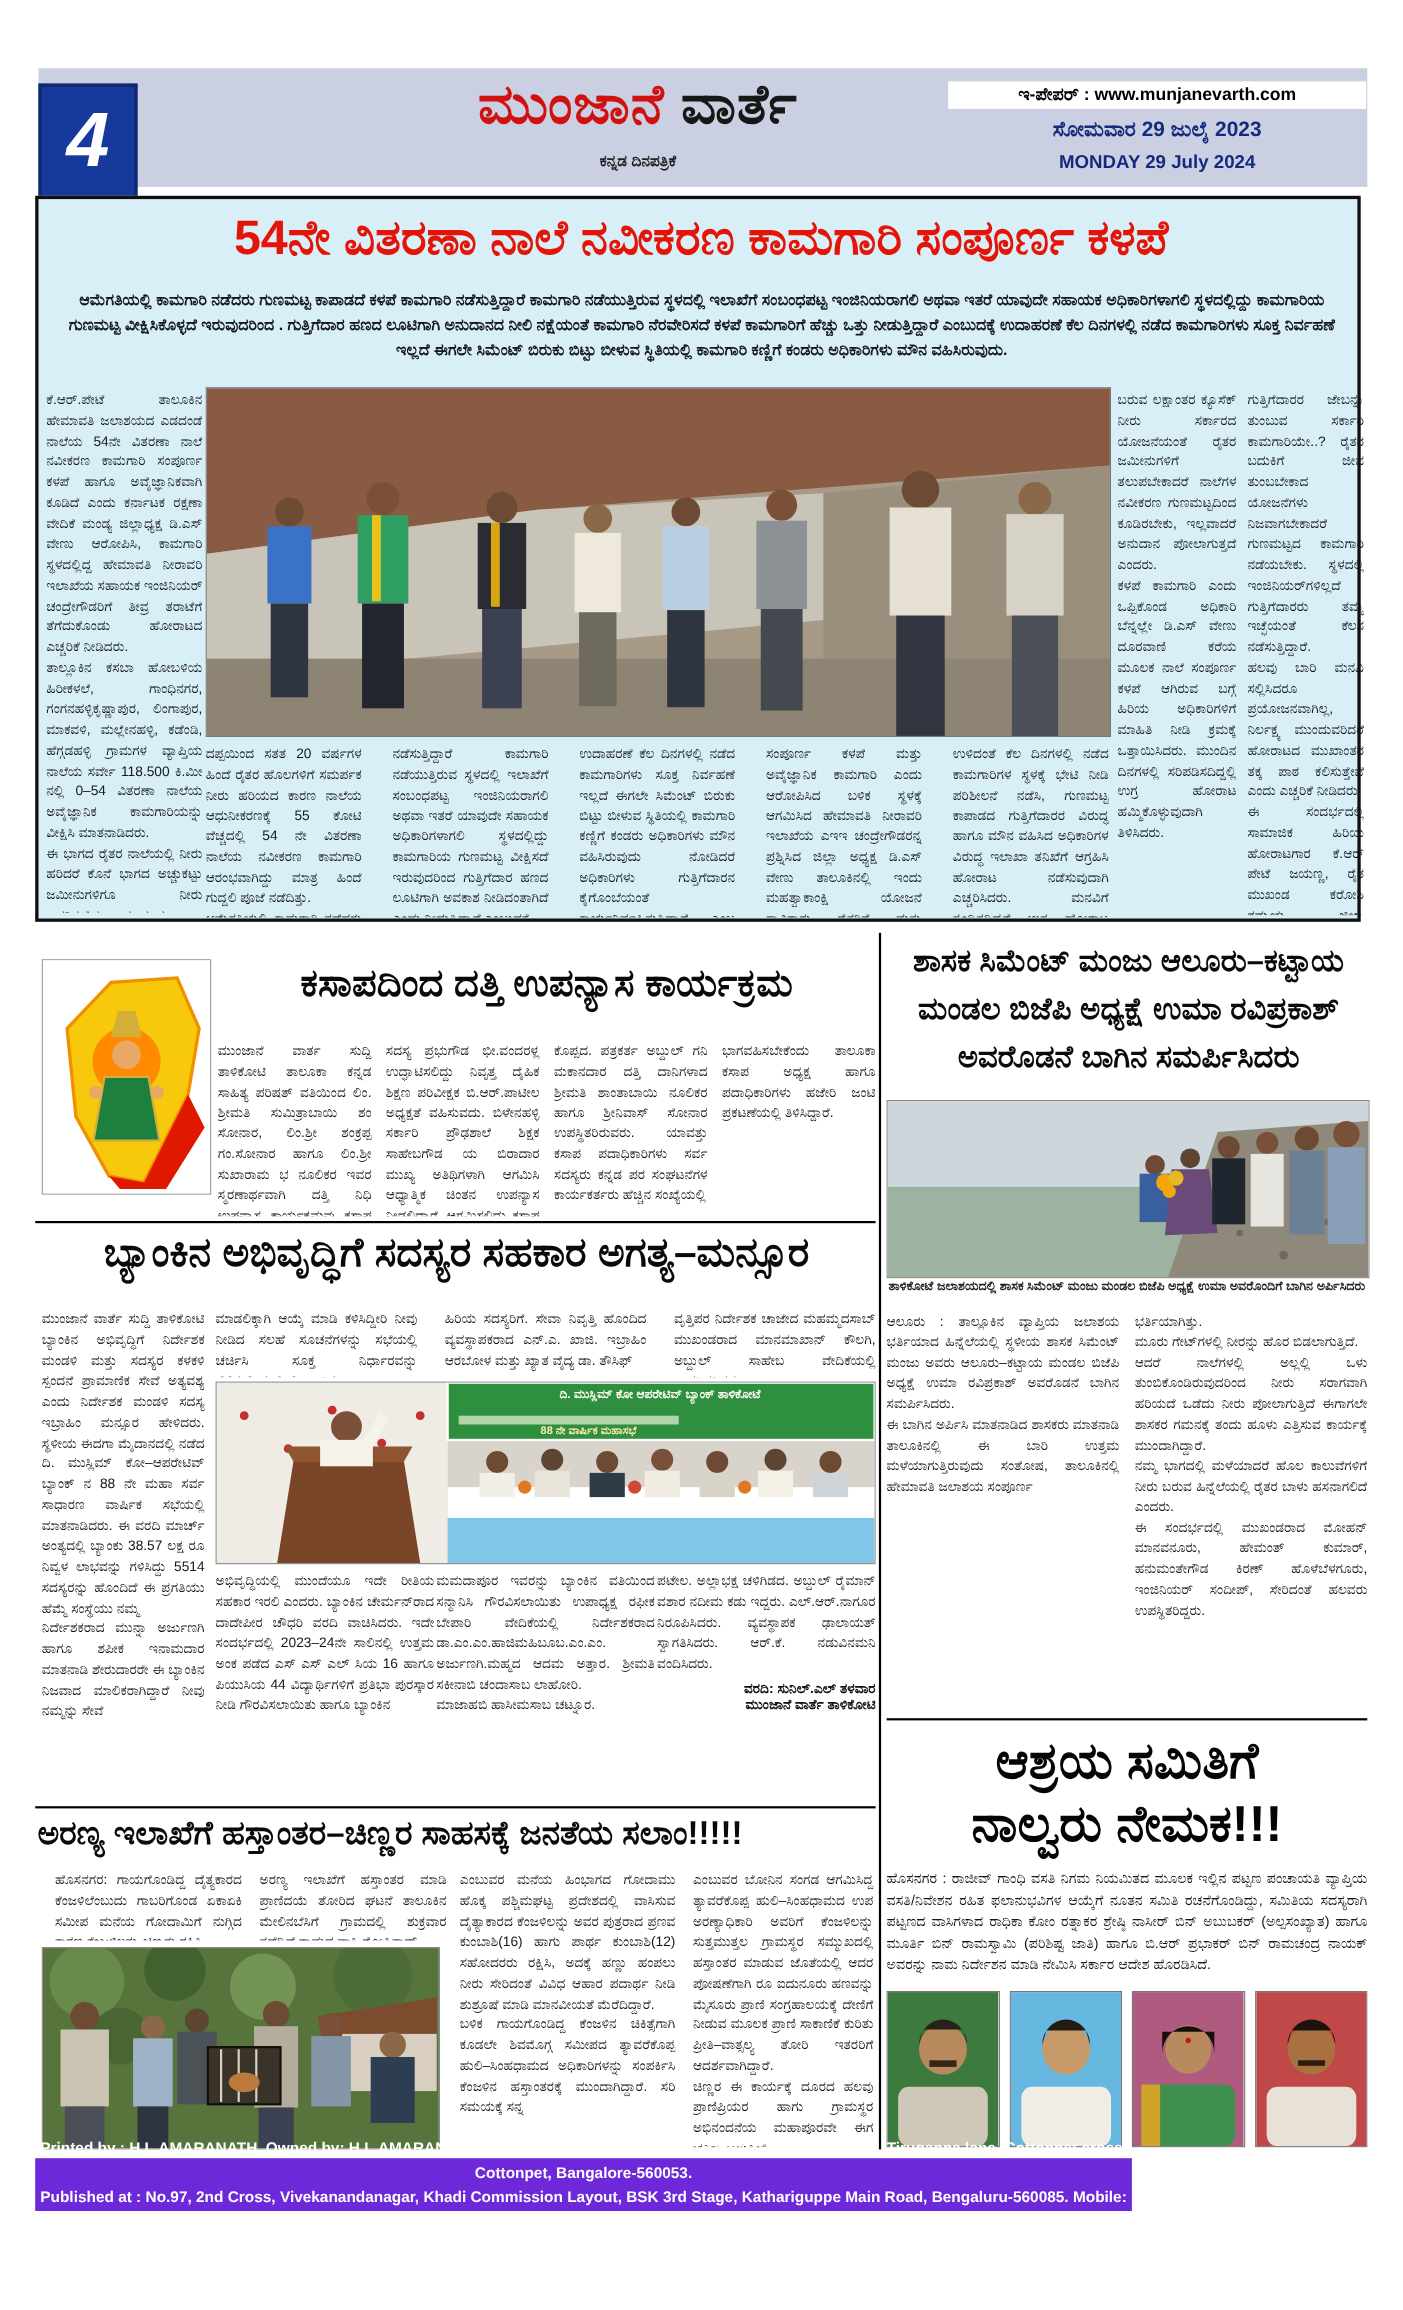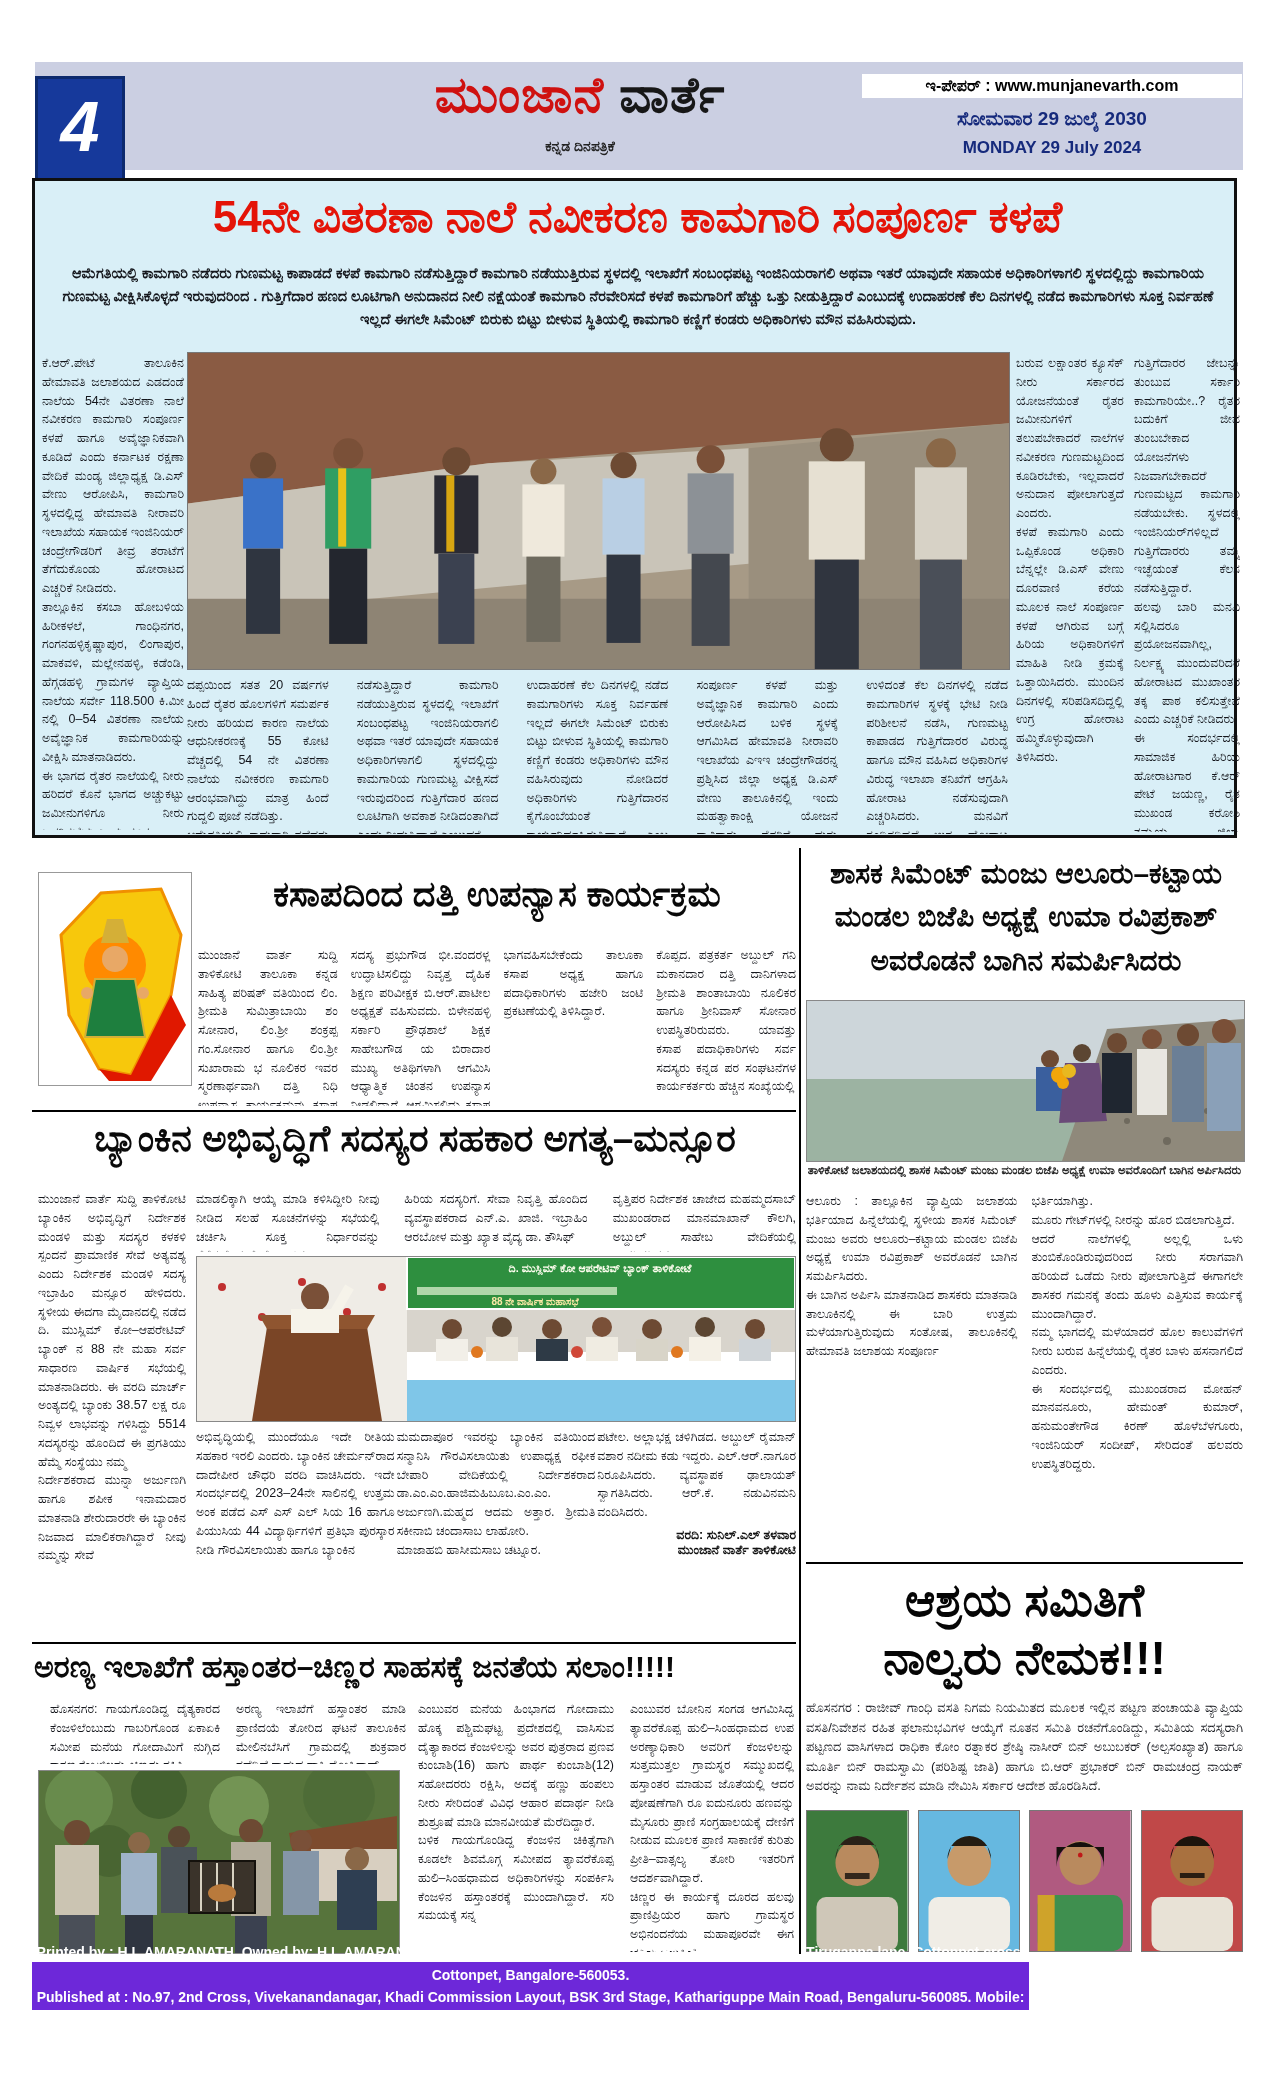--- a/index.html
+++ b/index.html
@@ -82,21 +82,21 @@
 
 <div id="page">
 
   <div class="abs" id="mast-band"></div>
   <div class="abs" id="page-num">4</div>
   <div class="abs" id="masthead">
     <span class="red">ಮುಂಜಾನೆ</span><span class="blk"> ವಾರ್ತೆ</span>
   </div>
   <div class="abs" id="tagline">ಕನ್ನಡ ದಿನಪತ್ರಿಕೆ</div>
   <div class="abs" id="epaper">ಇ-ಪೇಪರ್ : www.munjanevarth.com</div>
-  <div class="abs" id="date-kn">ಸೋಮವಾರ 29 ಜುಲೈ 2030</div>
+  <div class="abs" id="date-kn">ಸೋಮವಾರ 29 ಜುಲೈ 2023</div>
   <div class="abs" id="date-en">MONDAY 29 July 2024</div>
 
   <div class="abs" id="a1-box"></div>
   <div class="abs" id="a1-head">54ನೇ ವಿತರಣಾ ನಾಲೆ ನವೀಕರಣ ಕಾಮಗಾರಿ ಸಂಪೂರ್ಣ ಕಳಪೆ</div>
   <div class="abs bodytxt" id="a1-intro">ಆಮೆಗತಿಯಲ್ಲಿ ಕಾಮಗಾರಿ ನಡೆದರು ಗುಣಮಟ್ಟ ಕಾಪಾಡದೆ ಕಳಪೆ ಕಾಮಗಾರಿ ನಡೆಸುತ್ತಿದ್ದಾರೆ ಕಾಮಗಾರಿ ನಡೆಯುತ್ತಿರುವ ಸ್ಥಳದಲ್ಲಿ ಇಲಾಖೆಗೆ ಸಂಬಂಧಪಟ್ಟ ಇಂಜಿನಿಯರಾಗಲಿ ಅಥವಾ ಇತರೆ ಯಾವುದೇ ಸಹಾಯಕ ಅಧಿಕಾರಿಗಳಾಗಲಿ ಸ್ಥಳದಲ್ಲಿದ್ದು ಕಾಮಗಾರಿಯ ಗುಣಮಟ್ಟ ವೀಕ್ಷಿಸಿಕೊಳ್ಳದೆ ಇರುವುದರಿಂದ . ಗುತ್ತಿಗೆದಾರ ಹಣದ ಲೂಟಿಗಾಗಿ ಅನುದಾನದ ನೀಲಿ ನಕ್ಷೆಯಂತೆ ಕಾಮಗಾರಿ ನೆರವೇರಿಸದೆ ಕಳಪೆ ಕಾಮಗಾರಿಗೆ ಹೆಚ್ಚು ಒತ್ತು ನೀಡುತ್ತಿದ್ದಾರೆ ಎಂಬುದಕ್ಕೆ ಉದಾಹರಣೆ ಕೆಲ ದಿನಗಳಲ್ಲಿ ನಡೆದ ಕಾಮಗಾರಿಗಳು ಸೂಕ್ತ ನಿರ್ವಹಣೆ ಇಲ್ಲದೆ ಈಗಲೇ ಸಿಮೆಂಟ್ ಬಿರುಕು ಬಿಟ್ಟು ಬೀಳುವ ಸ್ಥಿತಿಯಲ್ಲಿ ಕಾಮಗಾರಿ ಕಣ್ಣಿಗೆ ಕಂಡರು ಅಧಿಕಾರಿಗಳು ಮೌನ ವಹಿಸಿರುವುದು.</div>
   <div class="abs bodytxt" id="a1-colL">ಕೆ.ಆರ್.ಪೇಟೆ ತಾಲೂಕಿನ ಹೇಮಾವತಿ ಜಲಾಶಯದ ಎಡದಂಡೆ ನಾಲೆಯ 54ನೇ ವಿತರಣಾ ನಾಲೆ ನವೀಕರಣ ಕಾಮಗಾರಿ ಸಂಪೂರ್ಣ ಕಳಪೆ ಹಾಗೂ ಅವೈಜ್ಞಾನಿಕವಾಗಿ ಕೂಡಿದೆ ಎಂದು ಕರ್ನಾಟಕ ರಕ್ಷಣಾ ವೇದಿಕೆ ಮಂಡ್ಯ ಜಿಲ್ಲಾಧ್ಯಕ್ಷ ಡಿ.ಎಸ್ ವೇಣು ಆರೋಪಿಸಿ, ಕಾಮಗಾರಿ ಸ್ಥಳದಲ್ಲಿದ್ದ ಹೇಮಾವತಿ ನೀರಾವರಿ ಇಲಾಖೆಯ ಸಹಾಯಕ ಇಂಜಿನಿಯರ್ ಚಂದ್ರೇಗೌಡರಿಗೆ ತೀವ್ರ ತರಾಟೆಗೆ ತೆಗೆದುಕೊಂಡು ಹೋರಾಟದ ಎಚ್ಚರಿಕೆ ನೀಡಿದರು.
 ತಾಲ್ಲೂಕಿನ ಕಸಬಾ ಹೋಬಳಿಯ ಹಿರೀಕಳಲೆ, ಗಾಂಧಿನಗರ, ಗಂಗನಹಳ್ಳಿಕೃಷ್ಣಾಪುರ, ಲಿಂಗಾಪುರ, ಮಾಕವಳಿ, ಮಲ್ಲೇನಹಳ್ಳಿ, ಕಡೆಂಡಿ, ಹೆಗ್ಗಡಹಳ್ಳಿ ಗ್ರಾಮಗಳ ವ್ಯಾಪ್ತಿಯ ನಾಲೆಯ ಸರ್ವೇ 118.500 ಕಿ.ಮೀ ನಲ್ಲಿ 0–54 ವಿತರಣಾ ನಾಲೆಯ ಅವೈಜ್ಞಾನಿಕ ಕಾಮಗಾರಿಯನ್ನು ವೀಕ್ಷಿಸಿ ಮಾತನಾಡಿದರು.
 ಈ ಭಾಗದ ರೈತರ ನಾಲೆಯಲ್ಲಿ ನೀರು ಹರಿದರೆ ಕೊನೆ ಭಾಗದ ಅಚ್ಚುಕಟ್ಟು ಜಮೀನುಗಳಿಗೂ ನೀರು ಒದಗಿಸಬೇಕು ಎಂದು ದೂರ</div>
 
   <div class="abs ph" id="a1-photo">
@@ -166,22 +166,22 @@
       <circle cx="76" cy="86" r="13" fill="#e8a866"></circle>
       <polygon points="56,106 96,106 106,164 46,164" fill="#1e7f3e" stroke="#d4af37" stroke-width="2"></polygon>
       <circle cx="48" cy="120" r="6" fill="#e8a866"></circle>
         <circle cx="104" cy="120" r="6" fill="#e8a866"></circle>
     </svg>
   </div>
   <div class="abs" id="a2-head">ಕಸಾಪದಿಂದ ದತ್ತಿ ಉಪನ್ಯಾಸ ಕಾರ್ಯಕ್ರಮ</div>
   <div class="abs" id="a2-cols">
     <div class="bodytxt">ಮುಂಜಾನೆ ವಾರ್ತ ಸುದ್ದಿ ತಾಳಿಕೋಟಿ ತಾಲೂಕಾ ಕನ್ನಡ ಸಾಹಿತ್ಯ ಪರಿಷತ್ ವತಿಯಿಂದ ಲಿಂ. ಶ್ರೀಮತಿ ಸುಮಿತ್ರಾಬಾಯಿ ಶಂ ಸೋನಾರ, ಲಿಂ.ಶ್ರೀ ಶಂಕ್ರಪ್ಪ ಗಂ.ಸೋನಾರ ಹಾಗೂ ಲಿಂ.ಶ್ರೀ ಸುಖಾರಾಮ ಭ ನೂಲಿಕರ ಇವರ ಸ್ಮರಣಾರ್ಥವಾಗಿ ದತ್ತಿ ನಿಧಿ ಉಪನ್ಯಾಸ ಕಾರ್ಯಕ್ರಮವು ಕಸಾಪ ಭವನದಲ್ಲಿ ಸಂಜೆ 5–30 ಘಂಟೆಗೆ ನಡೆಯಲಿದೆ ಈ ಉಪನ್ಯಾಸ ಕಾರ್ಯಕ್ರಮವನ್ನು ಪುರಸಭೆ ಮಾಜಿ</div>
     <div class="bodytxt">ಸದಸ್ಯ ಪ್ರಭುಗೌಡ ಭೀ.ವಂದರಳ್ಲ ಉದ್ಘಾಟಿಸಲಿದ್ದು ನಿವೃತ್ತ ದೈಹಿಕ ಶಿಕ್ಷಣ ಪರಿವೀಕ್ಷಕ ಬಿ.ಆರ್.ಪಾಟೀಲ ಅಧ್ಯಕ್ಷತೆ ವಹಿಸುವದು. ಬಿಳೇನಹಳ್ಳಿ ಸರ್ಕಾರಿ ಪ್ರೌಢಶಾಲೆ ಶಿಕ್ಷಕ ಸಾಹೇಬಗೌಡ ಯ ಬಿರಾದಾರ ಮುಖ್ಯ ಅತಿಥಿಗಳಾಗಿ ಆಗಮಿಸಿ ಆಧ್ಯಾತ್ಮಿಕ ಚಿಂತನ ಉಪನ್ಯಾಸ ನೀಡಲಿದ್ದಾರೆ. ಆಗಮಿಸಲಿದ್ದು ಕಸಾಪ ಅಧ್ಯಕ್ಷ ಆರ್.ಎಲ್.</div>
+    <div class="bodytxt">ಕೊಪ್ಪದ. ಪತ್ರಕರ್ತ ಅಬ್ದುಲ್ ಗನಿ ಮಕಾನದಾರ ದತ್ತಿ ದಾನಿಗಳಾದ ಶ್ರೀಮತಿ ಶಾಂತಾಬಾಯಿ ನೂಲಿಕರ ಹಾಗೂ ಶ್ರೀನಿವಾಸ್ ಸೋನಾರ ಉಪಸ್ಥಿತರಿರುವರು. ಯಾವತ್ತು ಕಸಾಪ ಪದಾಧಿಕಾರಿಗಳು ಸರ್ವ ಸದಸ್ಯರು ಕನ್ನಡ ಪರ ಸಂಘಟನೆಗಳ ಕಾರ್ಯಕರ್ತರು ಹೆಚ್ಚಿನ ಸಂಖ್ಯೆಯಲ್ಲಿ</div>
     <div class="bodytxt">ಭಾಗವಹಿಸಬೇಕೆಂದು ತಾಲೂಕಾ ಕಸಾಪ ಅಧ್ಯಕ್ಷ ಹಾಗೂ ಪದಾಧಿಕಾರಿಗಳು ಹಜೇರಿ ಜಂಟಿ ಪ್ರಕಟಣೆಯಲ್ಲಿ ತಿಳಿಸಿದ್ದಾರೆ.</div>
-    <div class="bodytxt">ಕೊಪ್ಪದ. ಪತ್ರಕರ್ತ ಅಬ್ದುಲ್ ಗನಿ ಮಕಾನದಾರ ದತ್ತಿ ದಾನಿಗಳಾದ ಶ್ರೀಮತಿ ಶಾಂತಾಬಾಯಿ ನೂಲಿಕರ ಹಾಗೂ ಶ್ರೀನಿವಾಸ್ ಸೋನಾರ ಉಪಸ್ಥಿತರಿರುವರು. ಯಾವತ್ತು ಕಸಾಪ ಪದಾಧಿಕಾರಿಗಳು ಸರ್ವ ಸದಸ್ಯರು ಕನ್ನಡ ಪರ ಸಂಘಟನೆಗಳ ಕಾರ್ಯಕರ್ತರು ಹೆಚ್ಚಿನ ಸಂಖ್ಯೆಯಲ್ಲಿ</div>
   </div>
 
   <div class="abs" id="bg-head">ಶಾಸಕ ಸಿಮೆಂಟ್ ಮಂಜು ಆಲೂರು–ಕಟ್ಟಾಯ ಮಂಡಲ ಬಿಜೆಪಿ ಅಧ್ಯಕ್ಷೆ ಉಮಾ ರವಿಪ್ರಕಾಶ್ ಅವರೊಡನೆ ಬಾಗಿನ ಸಮರ್ಪಿಸಿದರು</div>
   <div class="abs ph" id="bg-photo">
     <svg viewBox="0 0 437 160" preserveAspectRatio="none">
       <rect width="437" height="160" fill="#cdd6da"></rect>
       <rect y="78" width="437" height="82" fill="#9cb3a2"></rect>
       <polygon points="300,28 437,18 437,160 255,160" fill="#8f897b"></polygon>
       <circle cx="320" cy="120" r="3" fill="#6f6a5e"></circle>
         <circle cx="360" cy="140" r="4" fill="#6f6a5e"></circle>

